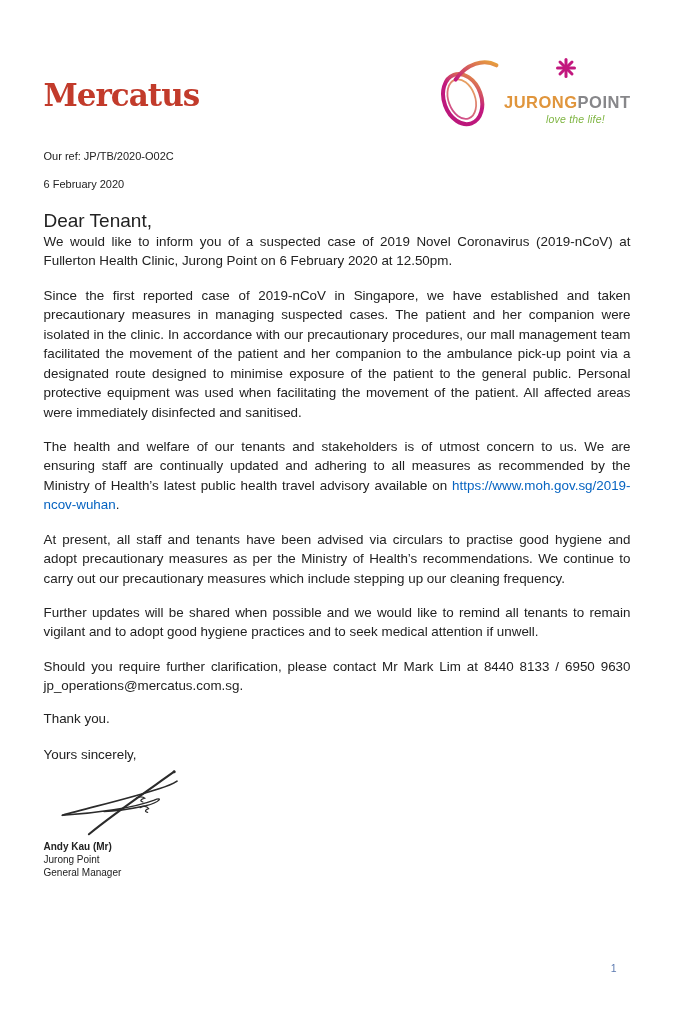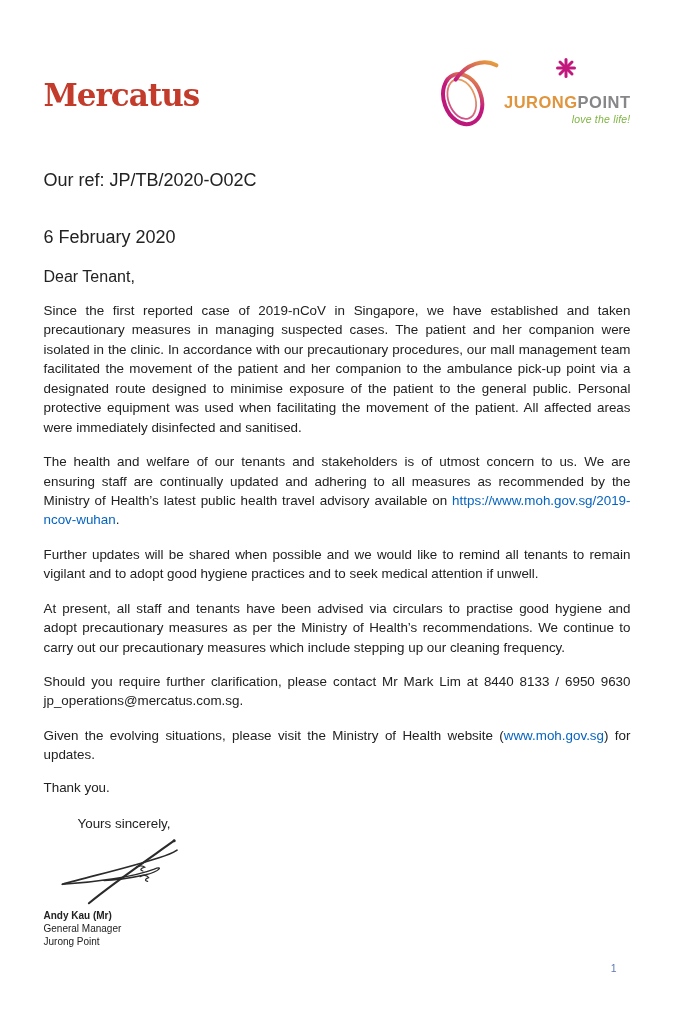--- a/index.html
+++ b/index.html
@@ -30,41 +30,41 @@
     margin-top:24px;
     font-family:"DejaVu Serif", serif;
     font-weight:bold;
     font-size:31px;
     letter-spacing:-1px;
     color:var(--mercatus-red);
     line-height:1;
   }
   .jp-logo{display:flex;align-items:flex-start;}
   .jp-swirl{width:64px;height:72px;flex:none;}
-  .jp-text{position:relative;padding-top:38px;margin-left:4px;text-align:right;}
+  .jp-text{position:relative;padding-top:38px;margin-left:4px;}
   .jp-star{position:absolute;top:2px;left:52px;width:20px;height:20px;}
   .jp-name{font-size:16.5px;font-weight:bold;letter-spacing:0.5px;line-height:1;white-space:nowrap;}
   .jp-name .jurong{color:var(--jurong-orange);}
   .jp-name .point{color:var(--point-gray);}
   .jp-tagline{font-size:10.5px;color:var(--tagline-green);margin-top:2px;margin-left:42px;letter-spacing:0.2px;font-style:italic;}
   
-  .meta-line{font-size:18px;margin-top:36px;}
-  .salutation{font-size:16px;margin-top:20px;margin-bottom:15px;}
+  .meta-line{font-size:11px;margin-top:16px;}
+  .salutation{font-size:19px;margin-top:20px;}
   .para{
     font-size:13.4px;
     line-height:1.45;
     text-align:justify;
     margin-bottom:15px;
   }
   .para a, .inline-link{
     color:var(--link-blue);
     cursor:pointer;
   }
   .thanks,.closing{font-size:13.4px;margin-bottom:21px;}
-  .closing{margin-bottom:0;margin-left:34px;}
+  .closing{margin-bottom:0;}
   .signature{margin:4px 0 2px 10px;width:138px;height:72px;display:block;}
   .sig-block{font-size:10px;line-height:1.31;}
   .sig-name{font-weight:bold;}
   .page-number{
     position:absolute;
     right:36px;bottom:50px;
     font-size:10.5px;
     color:var(--page-number-blue);
   }
 </style>
@@ -107,48 +107,48 @@
         </div>
         <div class="jp-tagline">love the life!</div>
       </div>
     </div>
   </div>
 
   <div class="meta-line">Our ref: JP/TB/2020-O02C</div>
   <div class="meta-line">6 February 2020</div>
   <div class="salutation">Dear Tenant,</div>
 
+  <p class="para">We would like to inform you of a suspected case of 2019 Novel Coronavirus (2019-nCoV) at Fullerton Health Clinic, Jurong Point on 6 February 2020 at 12.50pm.</p>
 
   <p class="para">Since the first reported case of 2019-nCoV in Singapore, we have established and taken precautionary measures in managing suspected cases.  The patient and her companion were isolated in the clinic.  In accordance with our precautionary procedures, our mall management team facilitated the movement of the patient and her companion to the ambulance pick-up point via a designated route designed to minimise exposure of the patient to the general public. Personal protective equipment was used when facilitating the movement of the patient.  All affected areas were immediately disinfected and sanitised.</p>
 
   <p class="para"><span>The health and welfare of our tenants and stakeholders is of utmost concern to us. We are ensuring staff are continually updated and adhering to all measures as recommended by the Ministry of Health’s latest public health travel advisory available on </span><span class="inline-link">https://www.moh.gov.sg/2019-ncov-wuhan</span><span>.</span></p>
 
+  <p class="para">At present, all staff and tenants have been advised via circulars to practise good hygiene and adopt precautionary measures as per the Ministry of Health’s recommendations.  We continue to carry out our precautionary measures which include stepping up our cleaning frequency.</p>
+
   <p class="para">Further updates will be shared when possible and we would like to remind all tenants to remain vigilant and to adopt good hygiene practices and to seek medical attention if unwell.</p>
-
-  <p class="para">At present, all staff and tenants have been advised via circulars to practise good hygiene and adopt precautionary measures as per the Ministry of Health’s recommendations.  We continue to carry out our precautionary measures which include stepping up our cleaning frequency.</p>
 
   <p class="para">Should you require further clarification, please contact Mr Mark Lim at 8440 8133 / 6950 9630 jp_operations@mercatus.com.sg.</p>
 
-  <p class="para"><span>Given the evolving situations, please visit the Ministry of Health website (</span><span class="inline-link">www.moh.gov.sg</span><span>) for updates.</span></p>
 
   <div class="thanks">Thank you.</div>
   <div class="closing">Yours sincerely,</div>
 
   <svg class="signature" viewBox="0 0 140 76">
     <g fill="none" stroke="#2b2b2b" stroke-linecap="round">
       <path d="M34,72 C58,52 96,26 124,6" stroke-width="2.2"></path>
       <path d="M6,52 C34,44 78,34 108,24 C118,21 124,18 127,16" stroke-width="1.8"></path>
       <path d="M6,52 C42,50 82,44 103,36 C112,32 110,38 94,42 C80,45 62,48 50,48" stroke-width="1.5"></path>
       <path d="M84,34 c3,-2 7,-2 9,0 c-4,1 -6,3 -2,4" stroke-width="1.3"></path>
       <path d="M88,44 c3,-2 7,-2 9,1 c-3,1 -5,3 -1,4" stroke-width="1.3"></path>
       <circle cx="124" cy="6" r="1.6" fill="#2b2b2b" stroke="none"></circle>
     </g>
   </svg>
 
   <div class="sig-block">
     <div class="sig-name">Andy Kau (Mr)</div>
+    <div>Jurong Point</div>
     <div>General Manager</div>
-    <div>Jurong Point</div>
   </div>
 
   <div class="page-number">1</div>
 
 </div>
 
 </body></html>

